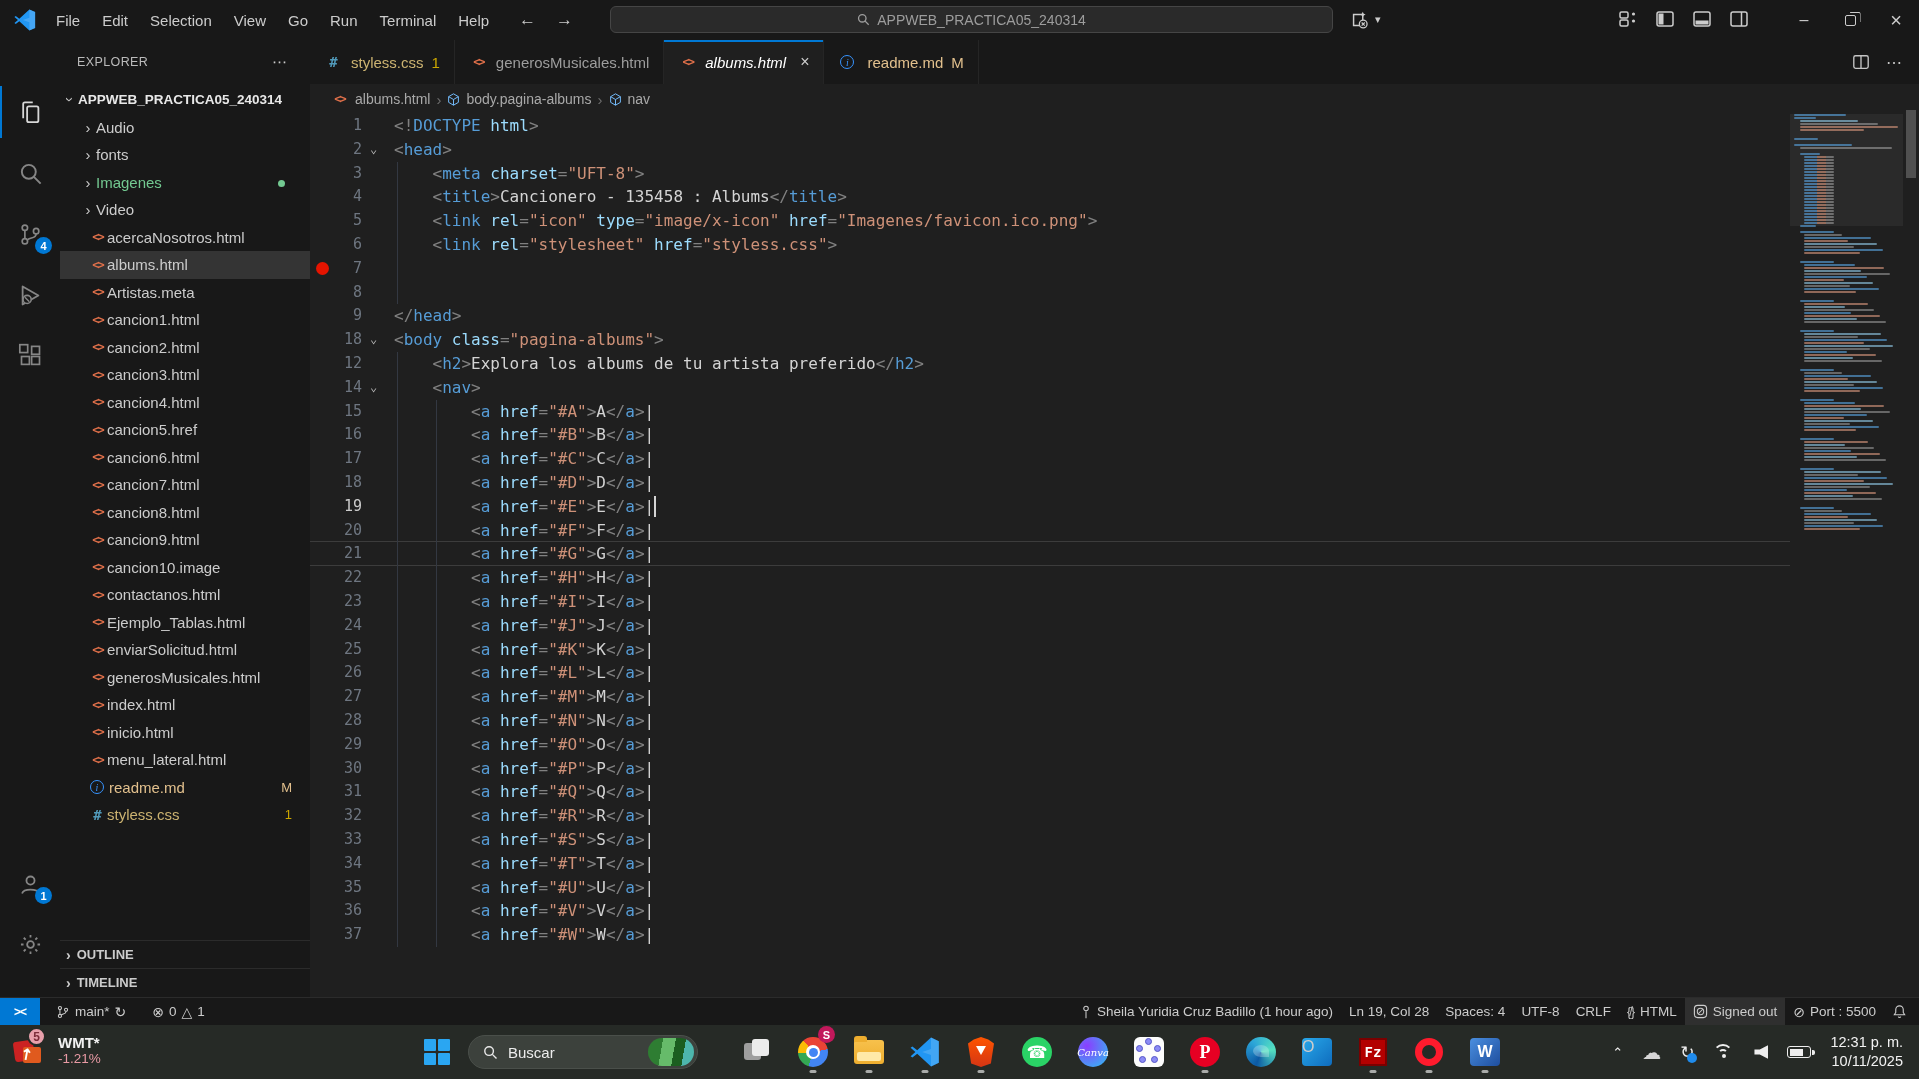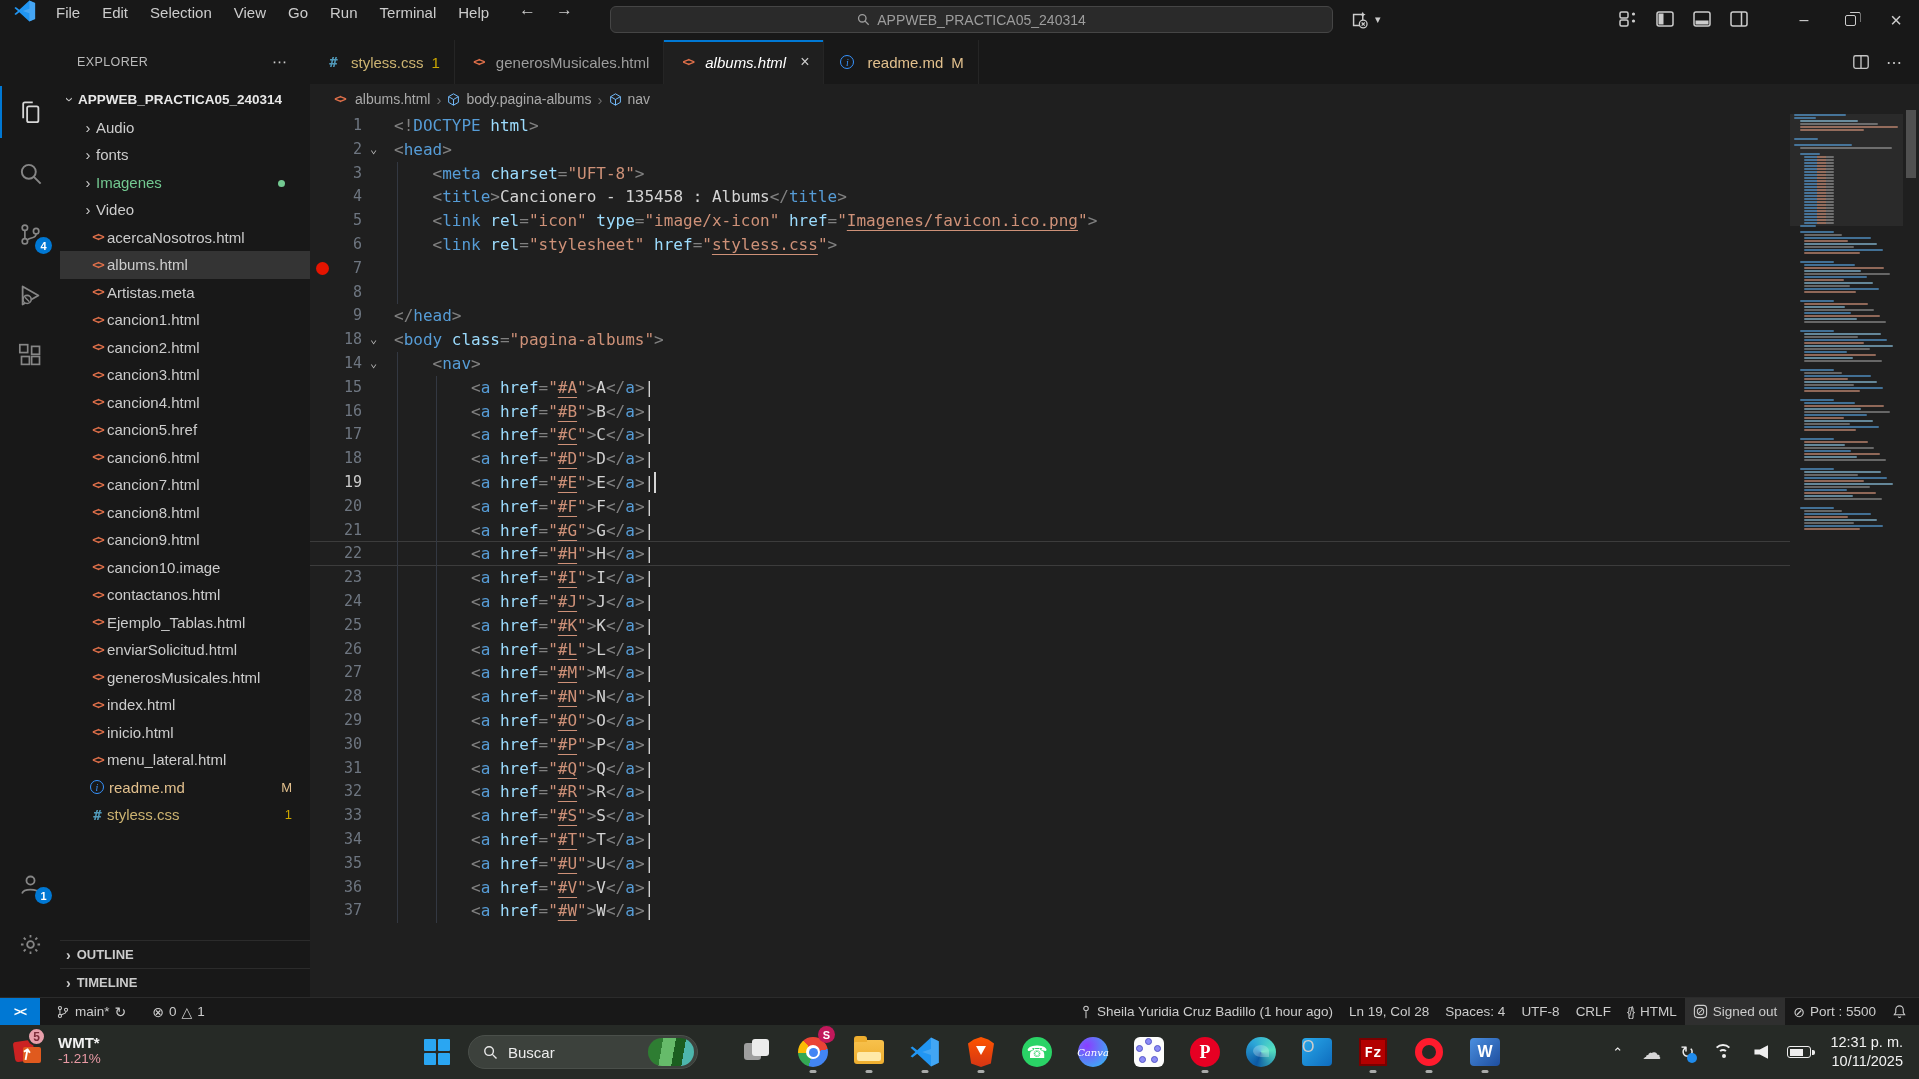--- a/index.html
+++ b/index.html
@@ -3,21 +3,21 @@
 <meta charset="utf-8">
 <style>
   * { margin:0; padding:0; box-sizing:border-box; }
   html,body { background:#000; }
   #screen {
     position:relative; width:1919px; height:1079px; overflow:hidden;
     background:#1f1f1f; font-family:"Liberation Sans", sans-serif; color:#cccccc;
     -webkit-font-smoothing:antialiased;
   }
   
-  .titlebar { position:absolute; left:0; top:0; right:0; height:40px; background:#181818; display:flex; align-items:flex-start; }
+  .titlebar { position:absolute; left:0; top:0; right:0; height:40px; background:#181818; display:flex; align-items:center; }
   .vslogo { width:22px; height:22px; margin:0 12px 0 14px; }
   .menu { display:flex; gap:6px; font-size:15px; color:#cccccc; }
   .menu span { padding:4px 8px; border-radius:5px; cursor:default; }
   .navarrows { margin-left:22px; display:flex; gap:20px; font-size:17px; color:#cccccc; }
   .cmdcenter { position:absolute; left:610px; top:6px; width:723px; height:27px;
     background:#2a2a2a; border:1px solid #454545; border-radius:6px;
     display:flex; align-items:center; justify-content:center; gap:7px; color:#9d9d9d; font-size:14px; }
   .copilot { position:absolute; left:1349px; top:8px; display:flex; align-items:center; gap:4px; color:#cccccc; }
   .lay-icons { position:absolute; right:170px; top:9px; display:flex; gap:17px; }
   .winctl { position:absolute; right:0; top:0; height:40px; display:flex; }
@@ -61,21 +61,21 @@
   .editor { position:absolute; left:310px; top:114px; right:129px; bottom:82px; overflow:hidden; }
   .cl { position:relative; height:23.8px; line-height:23.8px; font-family:"DejaVu Sans Mono",monospace; font-size:16px; white-space:pre; padding-left:84px; color:#d4d4d4; }
   .cl .num { position:absolute; left:0; top:0; width:52px; text-align:right; color:#6e7681; font-size:15px; font-family:"DejaVu Sans Mono",monospace; }
   .cl.cur .num { color:#cccccc; }
   .cl .fold { position:absolute; left:60px; top:0; color:#b8b8b8; font-size:12px; }
   .cl .guide { position:absolute; top:0; bottom:0; width:1px; background:#333842; }
   .cl .bpt { position:absolute; left:6px; top:5.5px; width:13px; height:13px; border-radius:50%; background:#e51400; }
   .curbox { position:absolute; left:310px; width:1480px; height:24.8px; border-top:1px solid #3c3c3c; border-bottom:1px solid #3c3c3c; }
   .cursor { position:absolute; width:1.6px; height:21px; background:#d4d4d4; }
   .tk-p{color:#808080} .tk-tag{color:#569cd6} .tk-at{color:#9cdcfe}
-  .tk-st{color:#ce9178} .tk-su{color:#ce9178; text-decoration:underline; text-underline-offset:4px;} .tk-tx{color:#d4d4d4}
+  .tk-st{color:#ce9178} .tk-su{color:#ce9178; text-underline-offset:4px;} .tk-tx{color:#d4d4d4}
   
   .minimap { position:absolute; right:16px; top:84px; width:113px; bottom:82px; background:#1f1f1f; }
   .mm-slider { position:absolute; left:0; right:0; top:30px; height:112px; background:rgba(121,121,121,.12); }
   .mm-lines { position:absolute; left:4px; top:30px; right:2px; }
   .mm-line { height:2px; margin-bottom:1px; border-radius:1px; }
   .scrollbar { position:absolute; right:0; top:84px; width:16px; bottom:82px; }
   .sb-thumb { position:absolute; left:3px; right:3px; top:26px; height:68px; background:rgba(140,140,140,.45); }
   
   .statusbar { position:absolute; left:0; right:0; top:997px; height:28px; background:#181818; border-top:1px solid #2b2b2b; display:flex; align-items:center; font-size:13.5px; color:#cccccc; }
   .remote { width:40px; height:28px; background:#0078d4; color:#fff; display:flex; align-items:center; justify-content:center; font-size:12px; font-weight:bold; letter-spacing:-1px; }
@@ -458,20 +458,21 @@
       <div class="cl"><span class="num">1</span><span class="tk-p">&lt;!</span><span class="tk-tag">DOCTYPE</span><span class="tk-at"> html</span><span class="tk-p">&gt;</span></div>
       <div class="cl"><span class="num">2</span><span class="fold">⌄</span><span class="tk-p">&lt;</span><span class="tk-tag">head</span><span class="tk-p">&gt;</span></div>
       <div class="cl"><span class="num">3</span><span class="guide" style="left: 87px;"></span><span class="tk-tx">    </span><span class="tk-p">&lt;</span><span class="tk-tag">meta</span><span class="tk-at"> charset</span><span class="tk-p">=</span><span class="tk-st">"UFT-8"</span><span class="tk-p">&gt;</span></div>
       <div class="cl"><span class="num">4</span><span class="guide" style="left: 87px;"></span><span class="tk-tx">    </span><span class="tk-p">&lt;</span><span class="tk-tag">title</span><span class="tk-p">&gt;</span><span class="tk-tx">Cancionero - 135458 : Albums</span><span class="tk-p">&lt;/</span><span class="tk-tag">title</span><span class="tk-p">&gt;</span></div>
       <div class="cl"><span class="num">5</span><span class="guide" style="left: 87px;"></span><span class="tk-tx">    </span><span class="tk-p">&lt;</span><span class="tk-tag">link</span><span class="tk-at"> rel</span><span class="tk-p">=</span><span class="tk-st">"icon"</span><span class="tk-at"> type</span><span class="tk-p">=</span><span class="tk-st">"image/x-icon"</span><span class="tk-at"> href</span><span class="tk-p">=</span><span class="tk-st">"</span><span class="tk-su">Imagenes/favicon.ico.png</span><span class="tk-st">"</span><span class="tk-p">&gt;</span></div>
       <div class="cl"><span class="num">6</span><span class="guide" style="left: 87px;"></span><span class="tk-tx">    </span><span class="tk-p">&lt;</span><span class="tk-tag">link</span><span class="tk-at"> rel</span><span class="tk-p">=</span><span class="tk-st">"stylesheet"</span><span class="tk-at"> href</span><span class="tk-p">=</span><span class="tk-st">"</span><span class="tk-su">styless.css</span><span class="tk-st">"</span><span class="tk-p">&gt;</span></div>
       <div class="cl"><span class="num">7</span><span class="bpt"></span><span class="guide" style="left: 87px;"></span></div>
       <div class="cl"><span class="num">8</span><span class="guide" style="left: 87px;"></span></div>
       <div class="cl"><span class="num">9</span><span class="tk-p">&lt;/</span><span class="tk-tag">head</span><span class="tk-p">&gt;</span></div>
       <div class="cl"><span class="num">18</span><span class="fold">⌄</span><span class="tk-p">&lt;</span><span class="tk-tag">body</span><span class="tk-at"> class</span><span class="tk-p">=</span><span class="tk-st">"pagina-albums"</span><span class="tk-p">&gt;</span></div>
+      <div class="cl"><span class="num">12</span><span class="guide" style="left: 87px;"></span><span class="tk-tx">    </span><span class="tk-p">&lt;</span><span class="tk-tag">h2</span><span class="tk-p">&gt;</span><span class="tk-tx">Explora los albums de tu artista preferido</span><span class="tk-p">&lt;/</span><span class="tk-tag">h2</span><span class="tk-p">&gt;</span></div>
       <div class="cl"><span class="num">14</span><span class="fold">⌄</span><span class="guide" style="left: 87px;"></span><span class="tk-tx">    </span><span class="tk-p">&lt;</span><span class="tk-tag">nav</span><span class="tk-p">&gt;</span></div>
       <div class="cl"><span class="num">15</span><span class="guide" style="left: 87px;"></span><span class="guide" style="left: 125.544px;"></span><span class="tk-tx">        </span><span class="tk-p">&lt;</span><span class="tk-tag">a</span><span class="tk-at"> href</span><span class="tk-p">=</span><span class="tk-st">"</span><span class="tk-su">#A</span><span class="tk-st">"</span><span class="tk-p">&gt;</span><span class="tk-tx">A</span><span class="tk-p">&lt;/</span><span class="tk-tag">a</span><span class="tk-p">&gt;</span><span class="tk-tx">|</span></div>
       <div class="cl"><span class="num">16</span><span class="guide" style="left: 87px;"></span><span class="guide" style="left: 125.544px;"></span><span class="tk-tx">        </span><span class="tk-p">&lt;</span><span class="tk-tag">a</span><span class="tk-at"> href</span><span class="tk-p">=</span><span class="tk-st">"</span><span class="tk-su">#B</span><span class="tk-st">"</span><span class="tk-p">&gt;</span><span class="tk-tx">B</span><span class="tk-p">&lt;/</span><span class="tk-tag">a</span><span class="tk-p">&gt;</span><span class="tk-tx">|</span></div>
       <div class="cl"><span class="num">17</span><span class="guide" style="left: 87px;"></span><span class="guide" style="left: 125.544px;"></span><span class="tk-tx">        </span><span class="tk-p">&lt;</span><span class="tk-tag">a</span><span class="tk-at"> href</span><span class="tk-p">=</span><span class="tk-st">"</span><span class="tk-su">#C</span><span class="tk-st">"</span><span class="tk-p">&gt;</span><span class="tk-tx">C</span><span class="tk-p">&lt;/</span><span class="tk-tag">a</span><span class="tk-p">&gt;</span><span class="tk-tx">|</span></div>
       <div class="cl"><span class="num">18</span><span class="guide" style="left: 87px;"></span><span class="guide" style="left: 125.544px;"></span><span class="tk-tx">        </span><span class="tk-p">&lt;</span><span class="tk-tag">a</span><span class="tk-at"> href</span><span class="tk-p">=</span><span class="tk-st">"</span><span class="tk-su">#D</span><span class="tk-st">"</span><span class="tk-p">&gt;</span><span class="tk-tx">D</span><span class="tk-p">&lt;/</span><span class="tk-tag">a</span><span class="tk-p">&gt;</span><span class="tk-tx">|</span></div>
       <div class="cl cur"><span class="num">19</span><span class="guide" style="left: 87px;"></span><span class="guide" style="left: 125.544px;"></span><span class="tk-tx">        </span><span class="tk-p">&lt;</span><span class="tk-tag">a</span><span class="tk-at"> href</span><span class="tk-p">=</span><span class="tk-st">"</span><span class="tk-su">#E</span><span class="tk-st">"</span><span class="tk-p">&gt;</span><span class="tk-tx">E</span><span class="tk-p">&lt;/</span><span class="tk-tag">a</span><span class="tk-p">&gt;</span><span class="tk-tx">|</span><span class="cursor" style="left: 344.172px; top: 1.5px;"></span></div>
       <div class="cl"><span class="num">20</span><span class="guide" style="left: 87px;"></span><span class="guide" style="left: 125.544px;"></span><span class="tk-tx">        </span><span class="tk-p">&lt;</span><span class="tk-tag">a</span><span class="tk-at"> href</span><span class="tk-p">=</span><span class="tk-st">"</span><span class="tk-su">#F</span><span class="tk-st">"</span><span class="tk-p">&gt;</span><span class="tk-tx">F</span><span class="tk-p">&lt;/</span><span class="tk-tag">a</span><span class="tk-p">&gt;</span><span class="tk-tx">|</span></div>
       <div class="cl"><span class="num">21</span><span class="guide" style="left: 87px;"></span><span class="guide" style="left: 125.544px;"></span><span class="tk-tx">        </span><span class="tk-p">&lt;</span><span class="tk-tag">a</span><span class="tk-at"> href</span><span class="tk-p">=</span><span class="tk-st">"</span><span class="tk-su">#G</span><span class="tk-st">"</span><span class="tk-p">&gt;</span><span class="tk-tx">G</span><span class="tk-p">&lt;/</span><span class="tk-tag">a</span><span class="tk-p">&gt;</span><span class="tk-tx">|</span></div>
       <div class="cl"><span class="num">22</span><span class="guide" style="left: 87px;"></span><span class="guide" style="left: 125.544px;"></span><span class="tk-tx">        </span><span class="tk-p">&lt;</span><span class="tk-tag">a</span><span class="tk-at"> href</span><span class="tk-p">=</span><span class="tk-st">"</span><span class="tk-su">#H</span><span class="tk-st">"</span><span class="tk-p">&gt;</span><span class="tk-tx">H</span><span class="tk-p">&lt;/</span><span class="tk-tag">a</span><span class="tk-p">&gt;</span><span class="tk-tx">|</span></div>
       <div class="cl"><span class="num">23</span><span class="guide" style="left: 87px;"></span><span class="guide" style="left: 125.544px;"></span><span class="tk-tx">        </span><span class="tk-p">&lt;</span><span class="tk-tag">a</span><span class="tk-at"> href</span><span class="tk-p">=</span><span class="tk-st">"</span><span class="tk-su">#I</span><span class="tk-st">"</span><span class="tk-p">&gt;</span><span class="tk-tx">I</span><span class="tk-p">&lt;/</span><span class="tk-tag">a</span><span class="tk-p">&gt;</span><span class="tk-tx">|</span></div>

